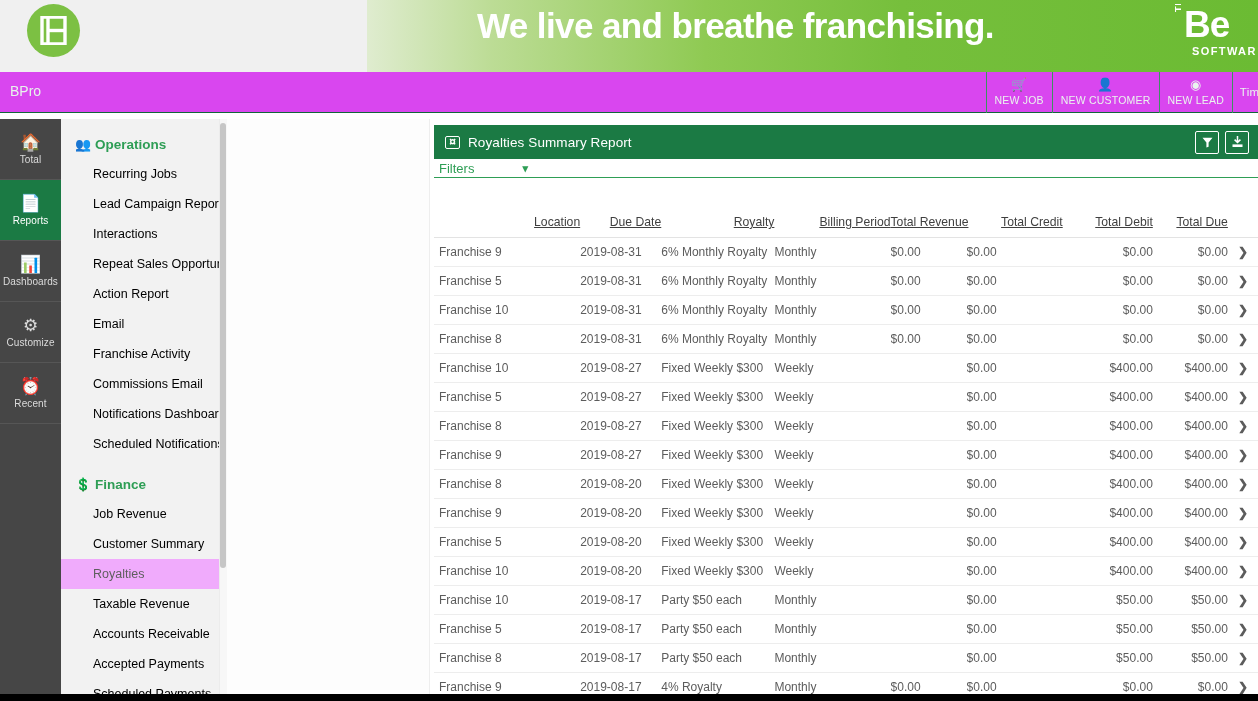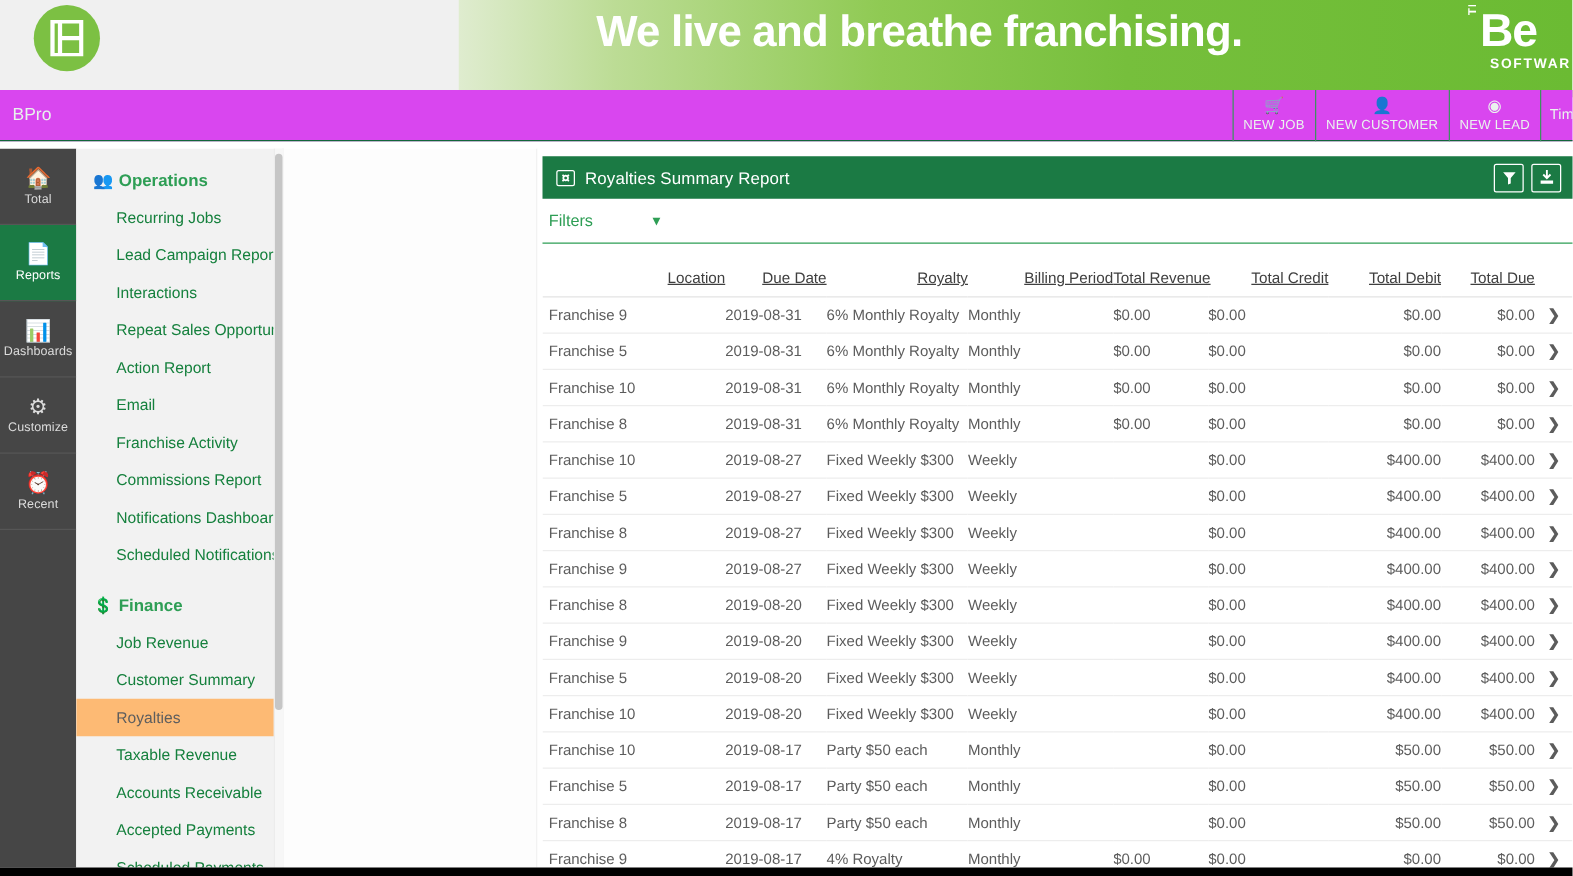--- a/index.html
+++ b/index.html
@@ -116,25 +116,25 @@
   }
   .nav-group-head {
     display: flex; align-items: center;
     height: 30px; padding-left: 14px; margin-top: 10px;
     color: #2e9e55; font-size: 13.5px; font-weight: bold;
   }
   .nav-group-head .gico { width: 20px; font-size: 13px; color: #2e9e55; }
   .nav-item {
     height: 30px; line-height: 30px;
     padding-left: 32px;
-    color: #15803d; font-size: 12.5px;
+    color: #000000; font-size: 12.5px;
     white-space: nowrap; cursor: pointer;
   }
   .nav-item.active {
-    background: #fdba74; color: #5e5e5e;
+    background: #f0abfc; color: #5e5e5e;
     border-right: 4px solid #1b7a44;
   }
   #nav-scrollbar {
     position: absolute; left: 220px; top: 123px;
     width: 6px; height: 445px; border-radius: 3px;
     background: #c6c6c6;
     cursor: pointer;
   }
   #nav-scrollbar-track {
     position: absolute; left: 219px; top: 119px;
@@ -173,21 +173,21 @@
     margin-left: auto; display: flex; gap: 6px; padding-right: 9px;
   }
   .hdr-btn {
     width: 24px; height: 23px;
     border: 1.5px solid #ffffff; border-radius: 2px;
     color: #ffffff; font-size: 12px;
     display: flex; align-items: center; justify-content: center;
     cursor: pointer;
   }
   #filters-bar {
-    position: absolute; left: 4px; top: 40px; right: 0; height: 36px;
+    position: absolute; left: 4px; top: 40px; right: 0; height: 19px;
     border-bottom: 1px solid #2e9e55;
     display: flex; align-items: center; gap: 40px;
   }
   #filters-label {
     color: #2e9e55; font-size: 13px; margin-left: 5px;
   }
   #filters-caret {
     color: #2e9e55; font-size: 11px; margin-left: 8px; font-weight: bold;
   }
 
@@ -321,21 +321,21 @@
     <span class="gico">👥</span>
     <span>Operations</span>
   </div>
   <div class="nav-item">Recurring Jobs</div>
   <div class="nav-item">Lead Campaign Report</div>
   <div class="nav-item">Interactions</div>
   <div class="nav-item">Repeat Sales Opportunity</div>
   <div class="nav-item">Action Report</div>
   <div class="nav-item">Email</div>
   <div class="nav-item">Franchise Activity</div>
-  <div class="nav-item">Commissions Report</div>
+  <div class="nav-item">Commissions Email</div>
   <div class="nav-item">Notifications Dashboard</div>
   <div class="nav-item">Scheduled Notifications</div>
 
   <div class="nav-group-head">
     <span class="gico">💲</span>
     <span>Finance</span>
   </div>
   <div class="nav-item">Job Revenue</div>
   <div class="nav-item">Customer Summary</div>
   <div class="nav-item active">Royalties</div>

